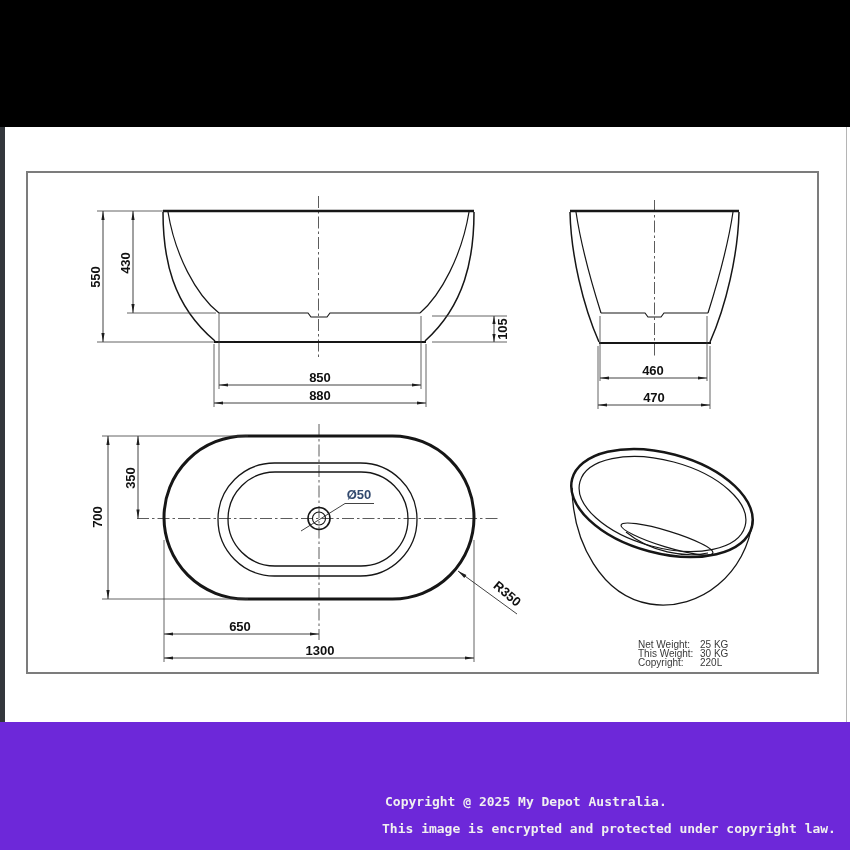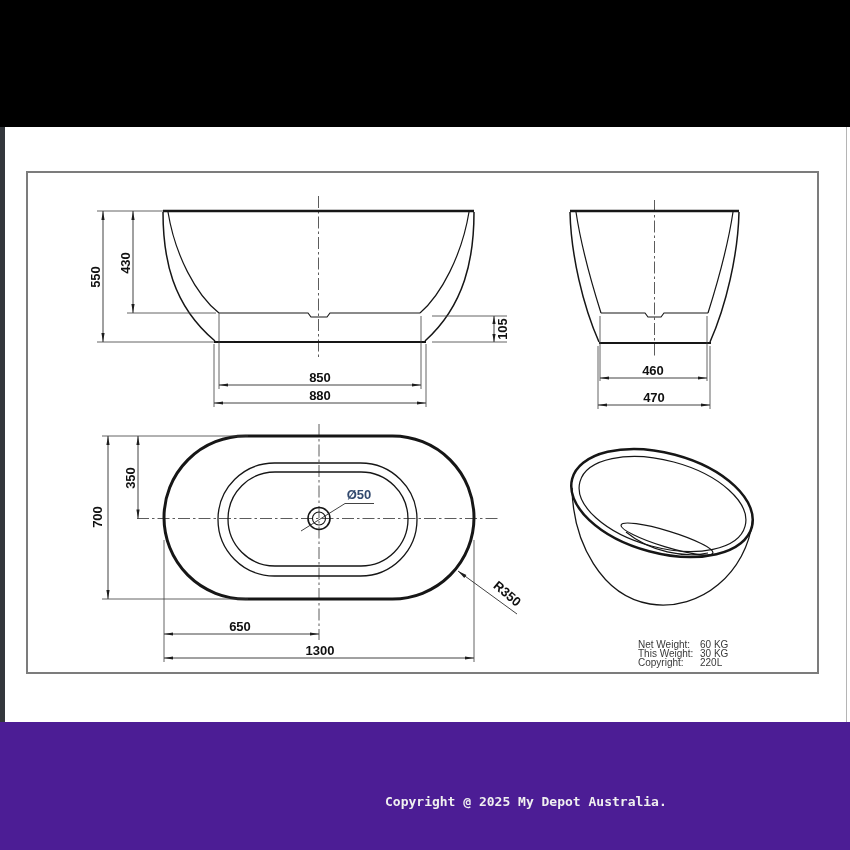--- a/index.html
+++ b/index.html
@@ -31,21 +31,21 @@
   
   .specs{
     position:absolute;left:638px;top:640px;width:150px;
     font-size:10px;line-height:9px;color:#3a3a3a;
   }
   .specs .row{display:flex;}
   .specs .lbl{width:62px;}
   .specs .val{}
   
   .footer{
-    position:absolute;left:0;top:722px;width:850px;height:128px;background:#4c1d95;
+    position:absolute;left:0;top:722px;width:850px;height:128px;background:#6d28d9;
   }
   .footer .line{
     position:absolute;color:#f0f0f0;white-space:pre;
     font-family:"DejaVu Sans Mono", monospace;font-weight:bold;font-size:13px;
   }
   .footer .l1{left:385px;top:794px;}
   .footer .l2{left:382px;top:821px;}
   .footer .line{top:auto;}
   .footer .l1{position:absolute;left:385px;top:72px;}
   .footer .l2{position:absolute;left:382px;top:99px;}
@@ -160,27 +160,28 @@
     <ellipse class="outline" stroke-width="1.2" cx="662.5" cy="504" rx="85.5" ry="43.5" transform="rotate(15 662.5 504)"></ellipse>
     <path class="outline" stroke-width="1.3" d="M572,488 C573,543 602,596 650,604 C701,612 747,572 752.5,520"></path>
     <ellipse class="outline" stroke-width="1.1" cx="667" cy="539" rx="48" ry="8" transform="rotate(17 667 539)"></ellipse>
     <path class="outline" stroke-width="1.1" d="M626,532 C650,552 685,558 708,553"></path>
   </g>
 </svg>
 
 <div class="specs">
   <div class="row">
     <span class="lbl">Net Weight:</span>
-    <span class="val">60 KG</span>
+    <span class="val">25 KG</span>
   </div>
   <div class="row">
     <span class="lbl">This Weight:</span>
     <span class="val">30 KG</span>
   </div>
   <div class="row">
     <span class="lbl">Copyright:</span>
     <span class="val">220L</span>
   </div>
 </div>
 
 <div class="footer">
   <div class="l1 line">Copyright @ 2025 My Depot Australia.</div>
+  <div class="l2 line">This image is encrypted and protected under copyright law.</div>
 </div>
 
 </body></html>

